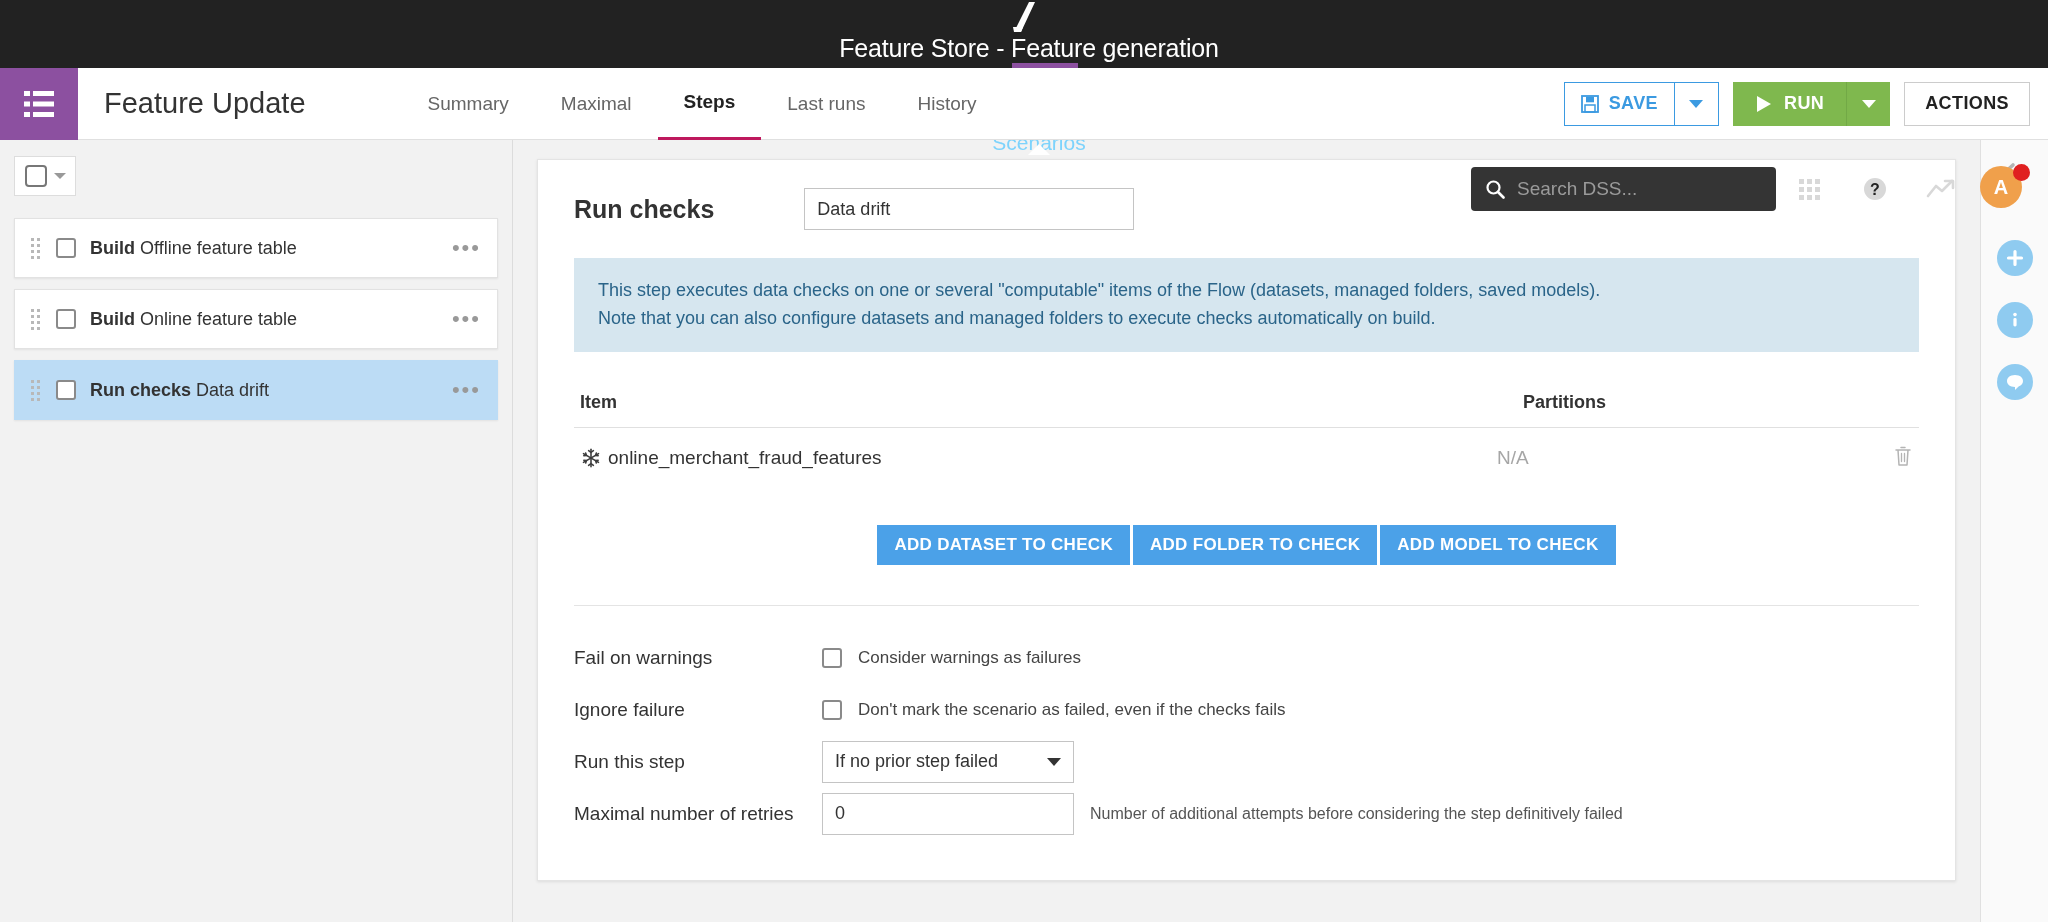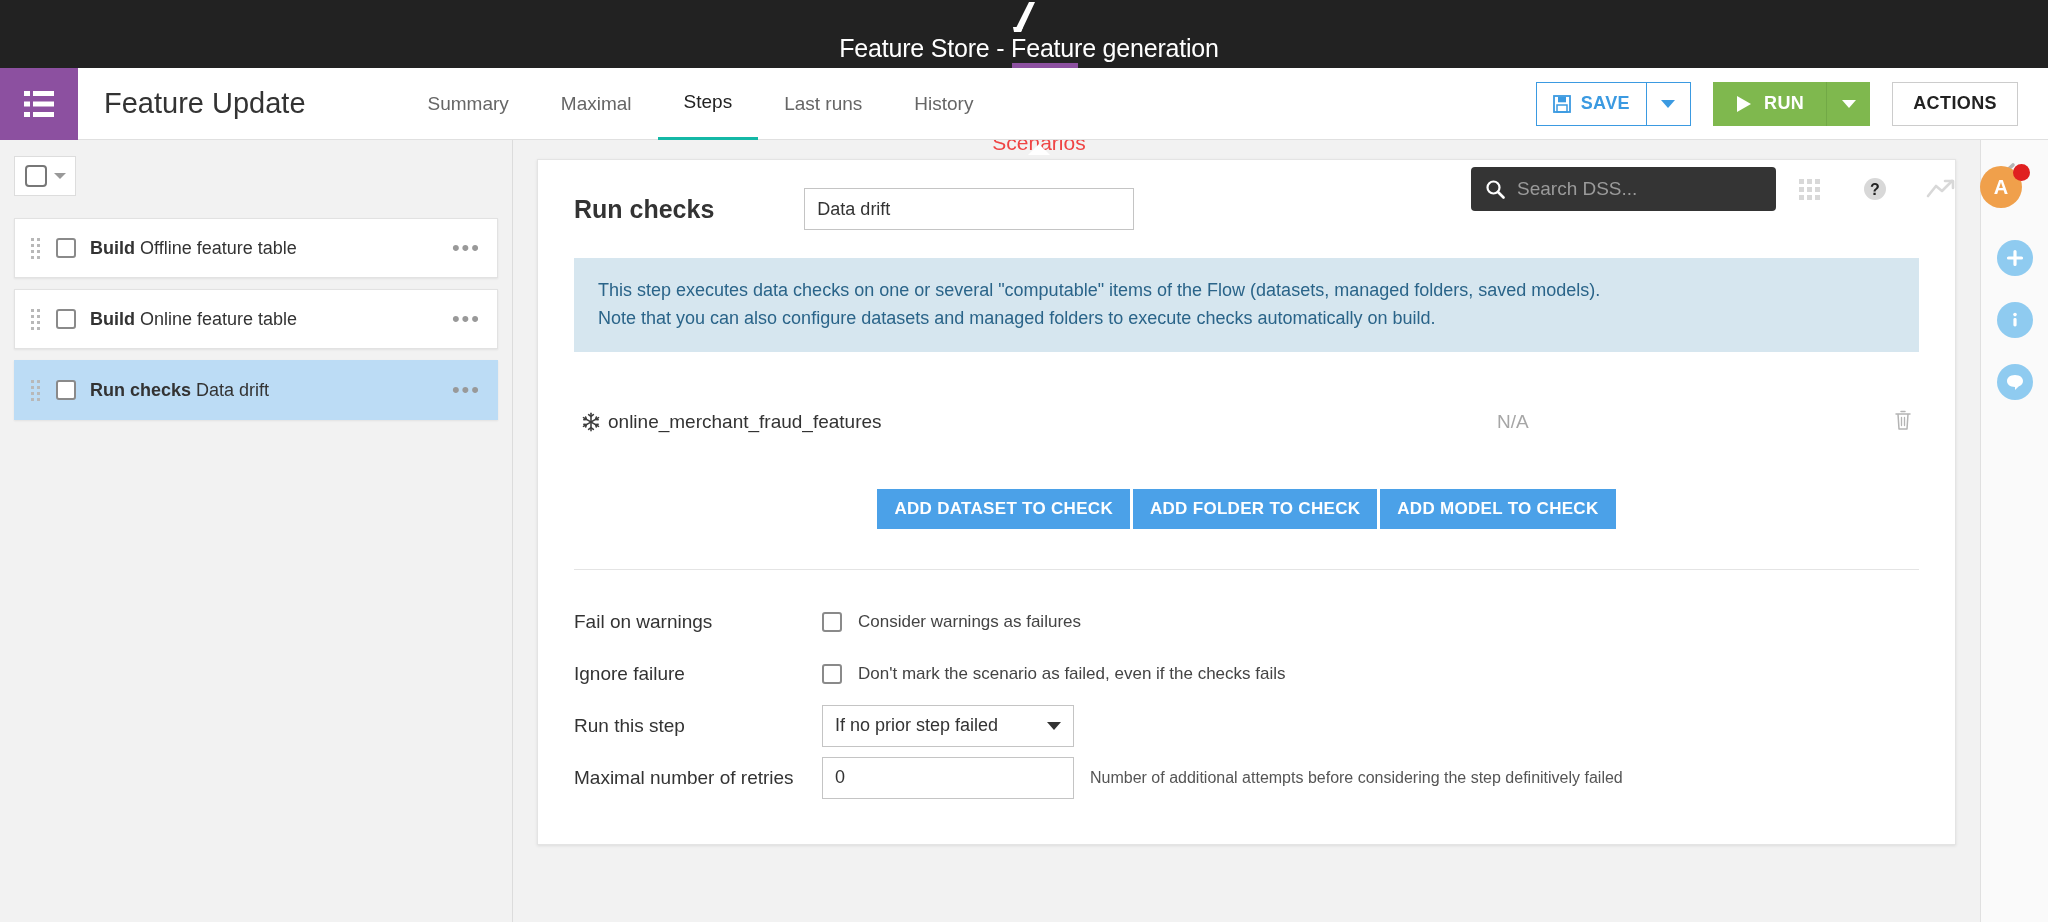--- a/index.html
+++ b/index.html
@@ -31,21 +31,21 @@
     width: 66px; height: 68px;
     display: flex; align-items: center; justify-content: center;
     cursor: pointer;
   }
   .nav-icon.active { background: #8c50a0; }
   .nav-icon svg { display: block; }
   .nav-dots { display:flex; gap:6px; }
   .nav-dots i { width:6px;height:6px;border-radius:50%;background:#d0d0d0;display:block; }
 
   .scenarios-label {
-    color: #ef4444; font-size: 21px; margin-left: 30px;
+    color: #7dd3fc; font-size: 21px; margin-left: 30px;
     position: relative; height: 68px; display: flex; align-items: center;
     padding: 0 8px; cursor: pointer;
   }
   .scenarios-label::after {
     content: ""; position: absolute; bottom: 0; left: 50%;
     transform: translateX(-50%);
     border-left: 11px solid transparent;
     border-right: 11px solid transparent;
     border-bottom: 11px solid #ffffff;
   }
@@ -84,23 +84,23 @@
     display: flex; align-items: center; justify-content: center;
   }
   .page-title { font-size: 29px; color: #333333; margin-left: 26px; white-space: nowrap; }
 
   .tabs { display: flex; align-items: flex-end; margin-left: 96px; height: 72px; }
   .tab {
     font-size: 19px; color: #666666; padding: 0 26px;
     height: 72px; display: flex; align-items: center; cursor: pointer;
     white-space: nowrap;
   }
-  .tab.active { color: #222222; font-weight: normal; border-bottom: 3px solid #14b8a6; }
-
-  .sub-actions { margin-left: auto; display: flex; align-items: center; gap: 22px; padding-right: 30px; }
+  .tab.active { color: #222222; font-weight: bold; border-bottom: 3px solid #be185d; }
+
+  .sub-actions { margin-left: auto; display: flex; align-items: center; gap: 14px; padding-right: 18px; }
   .btn-save-group { display: flex; height: 44px; }
   .btn-save {
     display: flex; align-items: center; gap: 10px;
     border: 1px solid #3b9ae1; color: #3b9ae1; background: #ffffff;
     padding: 0 16px; font-size: 18px; font-weight: bold; letter-spacing: .4px;
     cursor: pointer;
   }
   .btn-save-caret {
     border: 1px solid #3b9ae1; border-left: none; width: 44px;
     display: flex; align-items: center; justify-content: center;
@@ -465,20 +465,25 @@
         <span class="field-spacer"></span>
         <input class="txt-input" style="width: 330px;" value="Data drift">
       </div>
 
       <div class="info-box">
         <div>This step executes data checks on one or several "computable" items of the Flow (datasets, managed folders, saved models).</div>
         <div>Note that you can also configure datasets and managed folders to execute checks automatically on build.</div>
       </div>
 
       <div class="check-table">
+        <div class="ct-head">
+          <span class="col-item">Item</span>
+          <span class="col-part">Partitions</span>
+          <span class="col-act"></span>
+        </div>
 
         <div class="ct-row">
           <span class="col-item">
             <svg width="22" height="22" viewBox="0 0 24 24">
               <g stroke="#3d3d3d" stroke-width="1.7" stroke-linecap="round">
                 <path d="M12 2.5 V21.5"></path>
                 <path d="M3.8 7.2 L20.2 16.8"></path>
                 <path d="M3.8 16.8 L20.2 7.2"></path>
                 <path d="M12 6 L9.4 4 M12 6 L14.6 4"></path>
                 <path d="M12 18 L9.4 20 M12 18 L14.6 20"></path>

